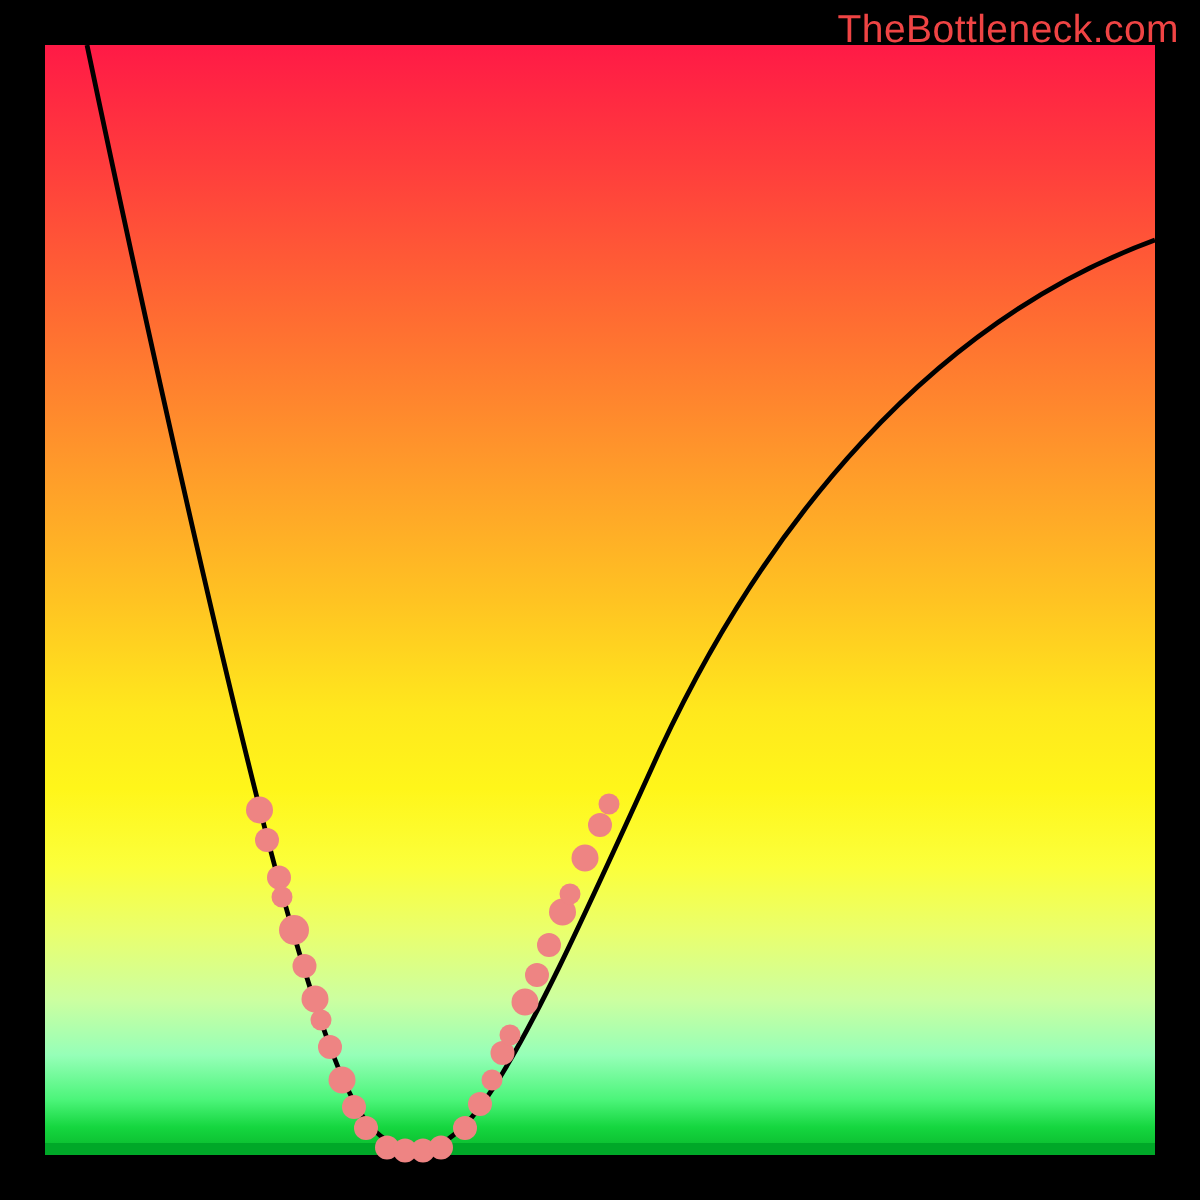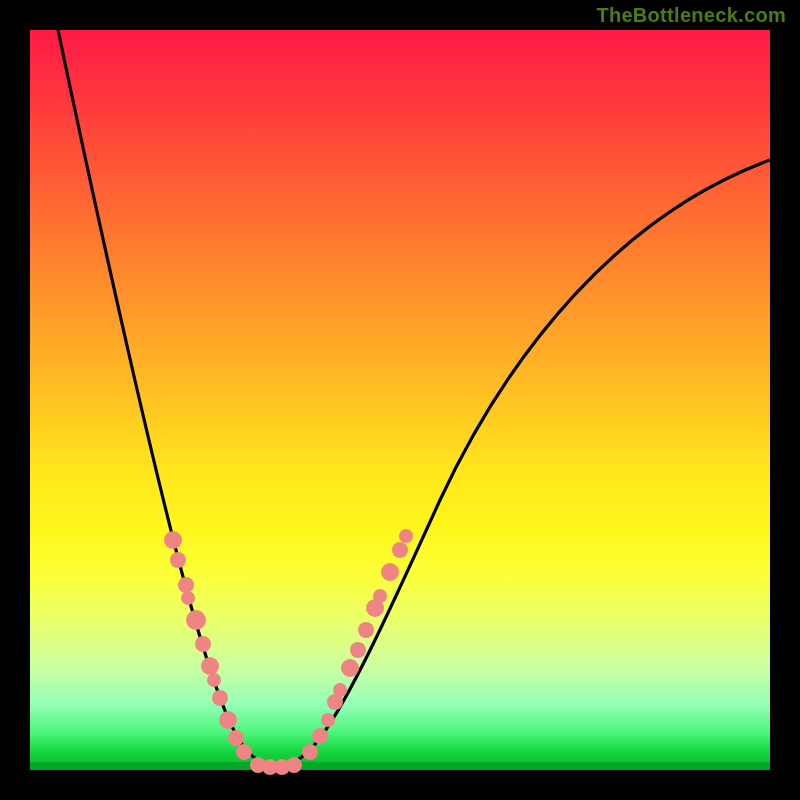--- a/index.html
+++ b/index.html
@@ -14,21 +14,21 @@
           #ffe81d 60%,
           #fff61a 67%,
           #fbff3b 74%,
           #e9ff6e 80%,
           #ccffa0 86%,
           #96ffb8 91%,
           #4cf57a 95%,
           #15d63f 97.5%,
           #07b52a 100%)}
   .bottom-edge{position:absolute;left:30px;top:762px;width:740px;height:8px;background:#00a828}
-  .watermark{position:absolute;top:4px;right:14px;color:#4d7c0f;font-size:20px;font-weight:700;letter-spacing:.3px}
+  .watermark{position:absolute;top:4px;right:14px;color:#ef4444;font-size:26px;font-weight:400;letter-spacing:.3px}
   svg.curve{position:absolute;left:30px;top:30px;width:740px;height:740px;overflow:visible}
   .series path{fill:none;stroke:#000;stroke-width:3.2}
   .dots circle{fill:#ee8483;stroke:none}
 </style>
 </head>
 <body>
 
 <div class="frame">
   <div class="plot"></div>
   <div class="bottom-edge"></div>

